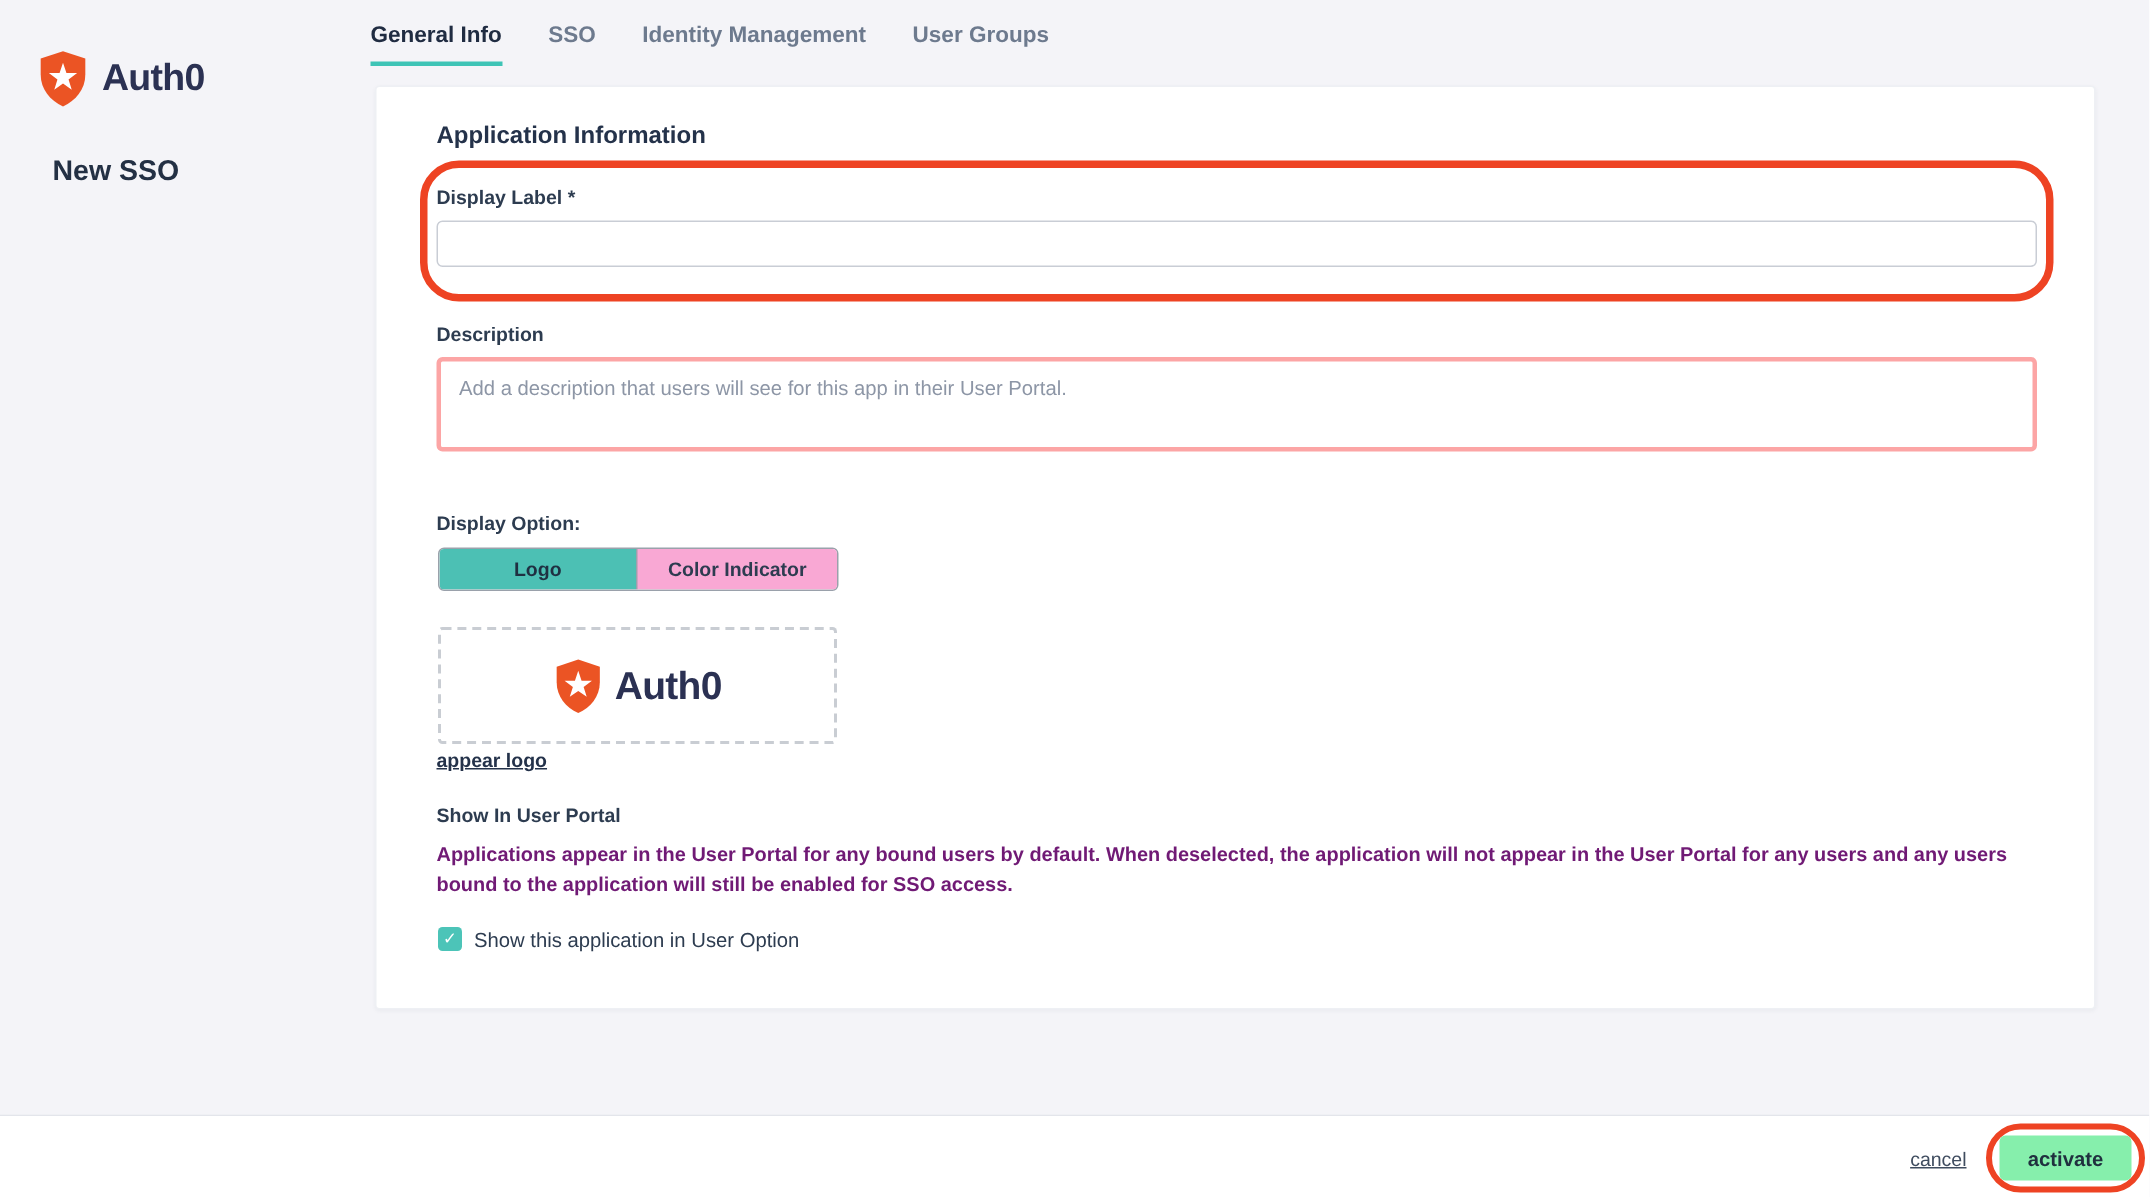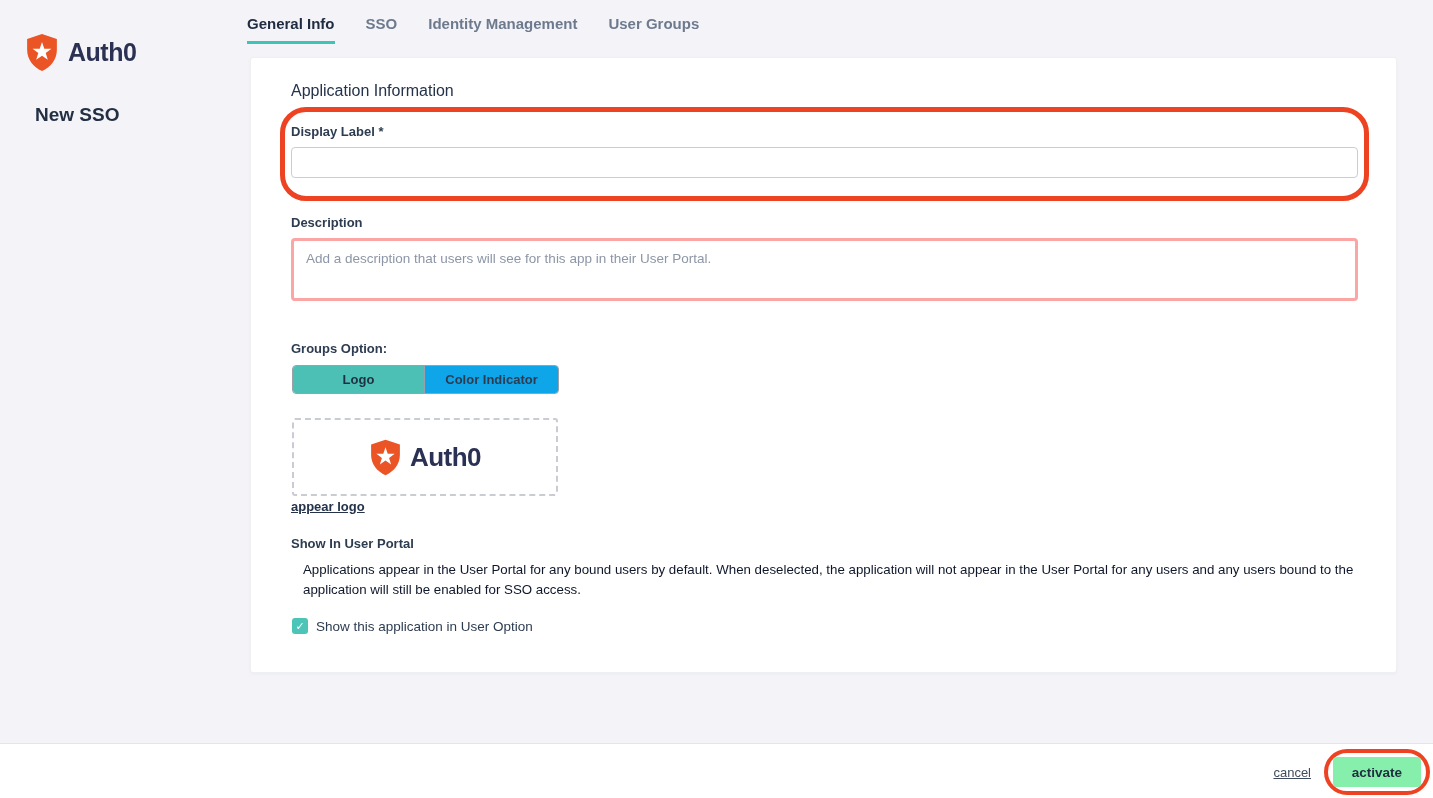--- a/index.html
+++ b/index.html
@@ -16,21 +16,21 @@
   
   .tabs { position:absolute; left:247px; top:15px; display:flex; gap:31px; }
   .tab { font-size:15px; font-weight:700; color:#6d7a8e; line-height:18px; padding-bottom:8px; cursor:pointer;text-align:right; }
   .tab.active { color:#202c42; border-bottom:3px solid #3ec4b6; }
 
   
   .card { position:absolute; left:250px; top:57px; width:1147px; height:616px;
           background:#ffffff; border:1px solid #eef0f4; border-radius:3px;
           box-shadow:0 1px 3px rgba(40,50,70,0.05); }
 
-  .section-title { position:absolute; left:40px; top:24px; font-size:16px; font-weight:400; color:#24324a; }
+  .section-title { position:absolute; left:40px; top:24px; font-size:16px; font-weight:700; color:#24324a; }
 
   .annotation-box { position:absolute; left:29px; top:49px; width:1089px; height:94px;
                     border:5px solid #ee4323; border-radius:26px; pointer-events:none; }
 
   .field-label { position:absolute; font-size:13px; font-weight:600; color:#2d3c50; }
   .lbl-display  { left:40px; top:66px; }
   .lbl-desc     { left:40px; top:157px; }
   .lbl-option   { left:40px; top:283px; }
 
   .text-input { position:absolute; left:40px; top:89px; width:1067px; height:31px;
@@ -40,34 +40,34 @@
                 border:3px solid #fca5a5; border-radius:4px; background:#fff; resize:none;
                 font-family:"Liberation Sans", sans-serif; font-size:13.5px; color:#2d3c50; padding:10px 12px; }
   .text-input::placeholder, .text-area::placeholder { color:#8d96a6; opacity:1; }
 
   
   .toggle-group { position:absolute; left:41px; top:307px; display:flex; height:29px;
                   border:1px solid #9aa1ab; border-radius:4px; overflow:hidden; }
   .toggle-btn { display:flex; align-items:center; justify-content:center;
                 font-size:13px; font-weight:700; cursor:pointer; }
   .toggle-btn.selected { width:131px; background:#4cc0b4; color:#1f3042;text-align:right; }
-  .toggle-btn.unselected { width:134px; background:#0ea5e9; color:#2d3c50; border-left:1px solid #9aa1ab; }
+  .toggle-btn.unselected { width:134px; background:#f9a8d4; color:#2d3c50; border-left:1px solid #9aa1ab; }
 
   
   .logo-box { position:absolute; left:41px; top:360px; width:266px; height:78px;
               border:2px dashed #c9cdd3; border-radius:3px; background:#fff;
               display:flex; align-items:center; justify-content:center; gap:8px; cursor:pointer; }
   .logo-box .logotype { font-size:26px; font-weight:700; color:#2b3153; letter-spacing:-0.5px; }
 
   .replace-link { position:absolute; left:40px; top:441px; font-size:13px; font-weight:700;
                   color:#24324a; text-decoration:underline; cursor:pointer; }
 
   .portal-title { position:absolute; left:40px; top:478px; font-size:13px; font-weight:700; color:#2d3c50; }
-  .portal-desc  { position:absolute; left:52px; top:502px; width:1072px;
-                  font-size:13.3px; line-height:20px; color:#0f172a; }
+  .portal-desc  { position:absolute; left:40px; top:502px; width:1072px;
+                  font-size:13.3px; line-height:20px; color:#701a75;font-weight:bold; }
 
   .checkbox-row { position:absolute; left:41px; top:560px; display:flex; align-items:center; gap:8px; cursor:pointer; }
   .checkbox { width:16px; height:16px; background:#4cc4b8; border-radius:3px;
               display:flex; align-items:center; justify-content:center;
               color:#ffffff; font-size:11px; line-height:1; }
   .checkbox-label { font-size:13.5px; color:#2d3c50; }
 
   
   .footer-bar { position:absolute; left:0; bottom:0; width:1433px; height:55px;
                 background:#ffffff; border-top:1px solid #e3e5eb; }
@@ -111,21 +111,21 @@
     <h2 class="section-title">Application Information</h2>
 
     <div class="annotation-box"></div>
 
     <label class="field-label lbl-display">Display Label *</label>
     <input class="text-input" type="text" value="" style="">
 
     <label class="field-label lbl-desc">Description</label>
     <textarea class="text-area" placeholder="Add a description that users will see for this app in their User Portal." style=""></textarea>
 
-    <label class="field-label lbl-option">Groups Option:</label>
+    <label class="field-label lbl-option">Display Option:</label>
     <div class="toggle-group">
       <div class="toggle-btn selected">Logo</div>
       <div class="toggle-btn unselected">Color Indicator</div>
     </div>
 
     <div class="logo-box">
       <span>
         <svg width="33" height="37" viewBox="0 0 48 54">
           <path d="M24 1 L45 8 V23 C45 37 36 47.5 24 53 C12 47.5 3 37 3 23 V8 Z" fill="#eb5424"></path>
           <polygon fill="#ffffff" points="24,12 27.23,21.55 37.31,21.67 29.23,27.7 32.23,37.33 24,31.5 15.77,37.33 18.77,27.7 10.69,21.67 20.77,21.55"></polygon>

